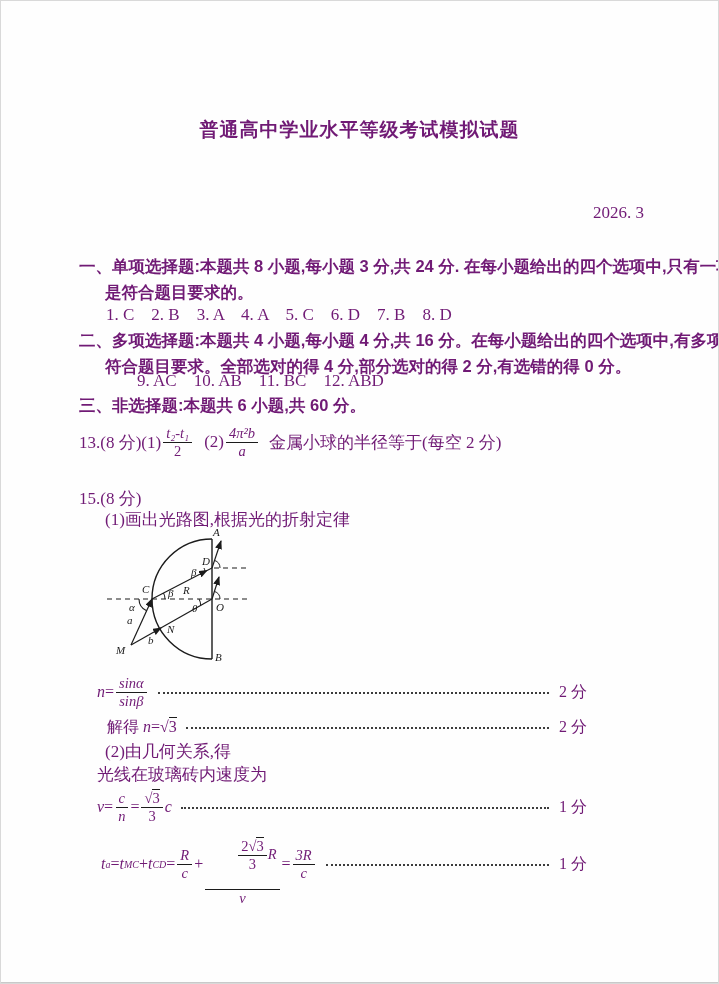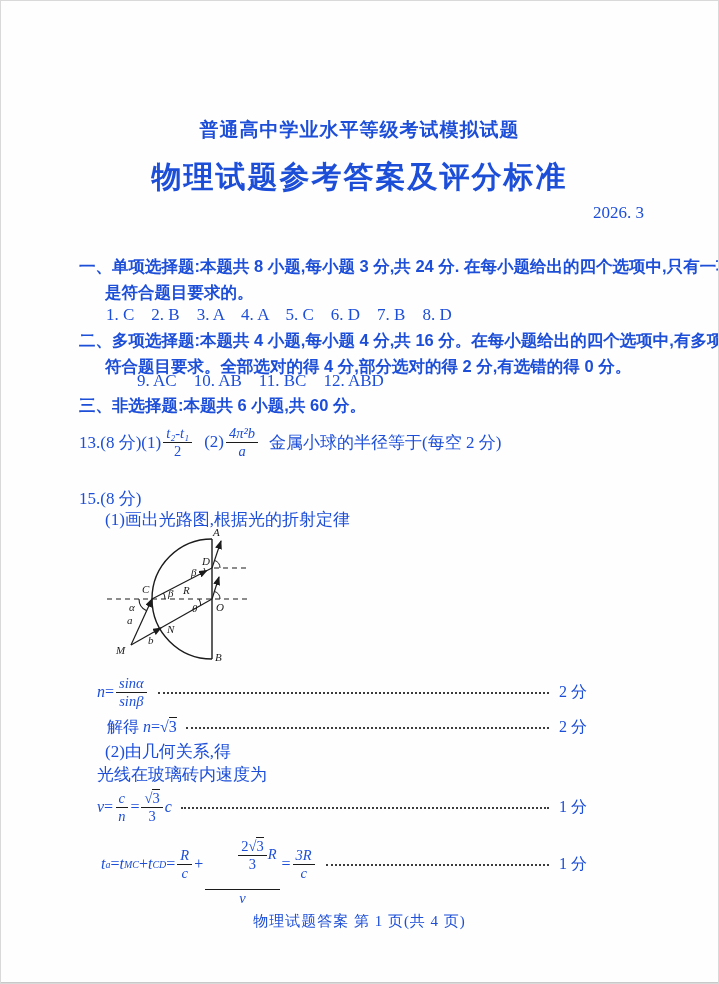--- a/index.html
+++ b/index.html
@@ -1,18 +1,18 @@
 <!DOCTYPE html>
 <html><head>
 <meta charset="utf-8">
 <style>
   html,body{margin:0;padding:0;background:#888;}
   .page{
     position:relative;width:719px;height:984px;background:#fefefe;
-    overflow:hidden;font-family:"Liberation Serif",serif;color:#1d4ed8;
+    overflow:hidden;font-family:"Liberation Serif",serif;color:#701a75;
     margin:0 auto;border:1px solid #d9d9d9;box-sizing:border-box;
   }
   .line{position:absolute;white-space:pre;}
   .hei{font-family:"Liberation Sans",sans-serif;font-weight:700;}
   .song{font-family:"Liberation Serif",serif;}
   .center{left:0;width:100%;text-align:center;}
   .subtitle{top:116px;font-size:19px;letter-spacing:1px;}
   .title{top:156px;font-size:30px;letter-spacing:2px;}
   .date{top:202px;right:74px;font-size:17px;}
   .body17{font-size:17px;}
@@ -35,21 +35,20 @@
   .diagram{position:absolute;left:100px;top:524px;width:160px;height:145px;}
   .diagram text{font-family:"Liberation Serif",serif;font-style:italic;font-size:11px;fill:#1b1b1b;}
   .scan-edge{position:absolute;left:0;bottom:0;width:100%;height:1px;background:#c9c9c9;}
 </style>
 </head>
 <body>
 
 <div class="page">
 
   <div class="line center subtitle hei">普通高中学业水平等级考试模拟试题</div>
-  <div class="line center title hei">物理试题参考答案及评分标准</div>
   <div class="line date song">2026. 3</div>
 
   <div class="line hei sechead" style="left:78px;top:255px;">一、单项选择题:本题共 8 小题,每小题 3 分,共 24 分. 在每小题给出的四个选项中,只有一项</div>
   <div class="line hei sechead" style="left:104px;top:281px;">是符合题目要求的。</div>
   <div class="line song body17" style="left:105px;top:304px;">1. C    2. B    3. A    4. A    5. C    6. D    7. B    8. D</div>
 
   <div class="line hei sechead" style="left:78px;top:329px;">二、多项选择题:本题共 4 小题,每小题 4 分,共 16 分。在每小题给出的四个选项中,有多项</div>
   <div class="line hei sechead" style="left:104px;top:355px;">符合题目要求。全部选对的得 4 分,部分选对的得 2 分,有选错的得 0 分。</div>
   <div class="line song body17" style="left:105px;top:370px;margin-left:31px;">9. AC    10. AB    11. BC    12. ABD</div>
 
@@ -183,15 +182,14 @@
     </span>
     <span>=</span>
     <span class="frac small">
       <span class="num var">3R</span>
       <span class="den var">c</span>
     </span>
     <span class="leader"></span>
     <span class="score">1 分</span>
   </div>
 
-  <div class="line center footer song">物理试题答案 第 1 页(共 4 页)</div>
   <div class="scan-edge"></div>
 </div>
 
 </body></html>

